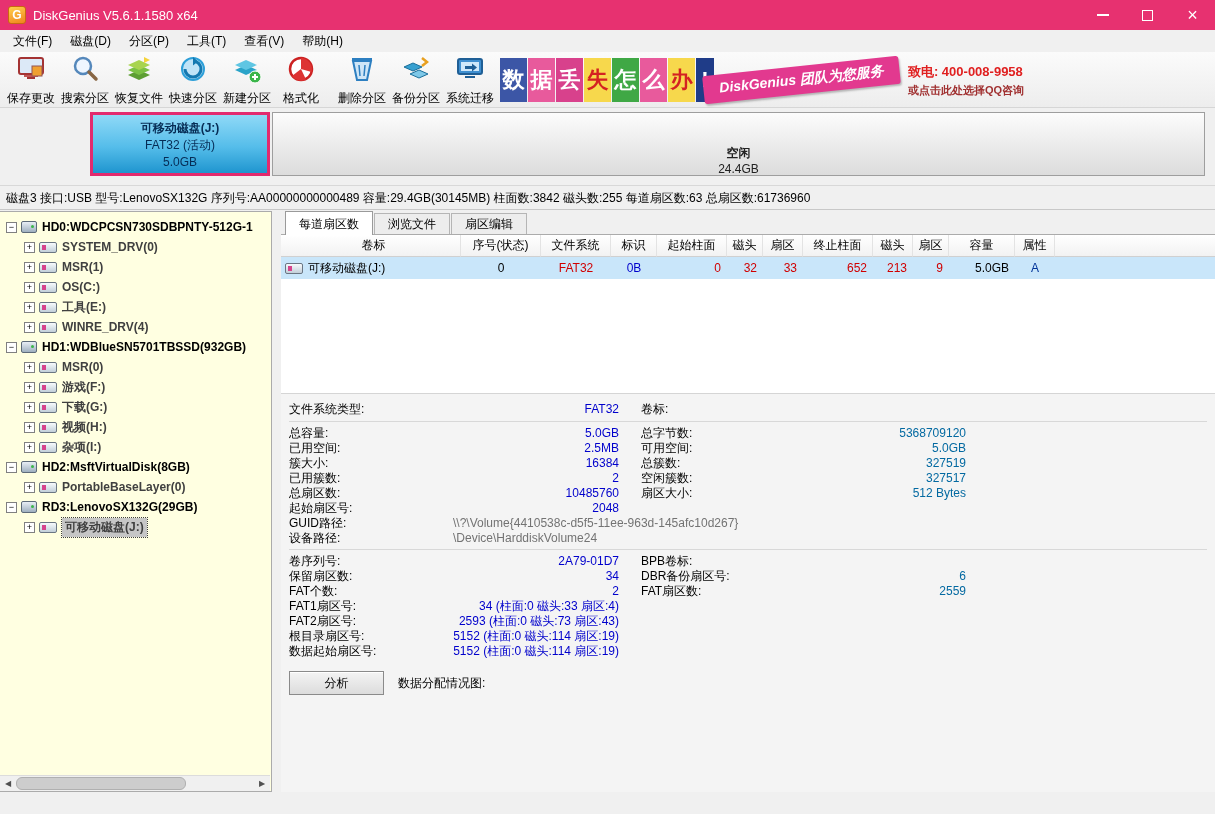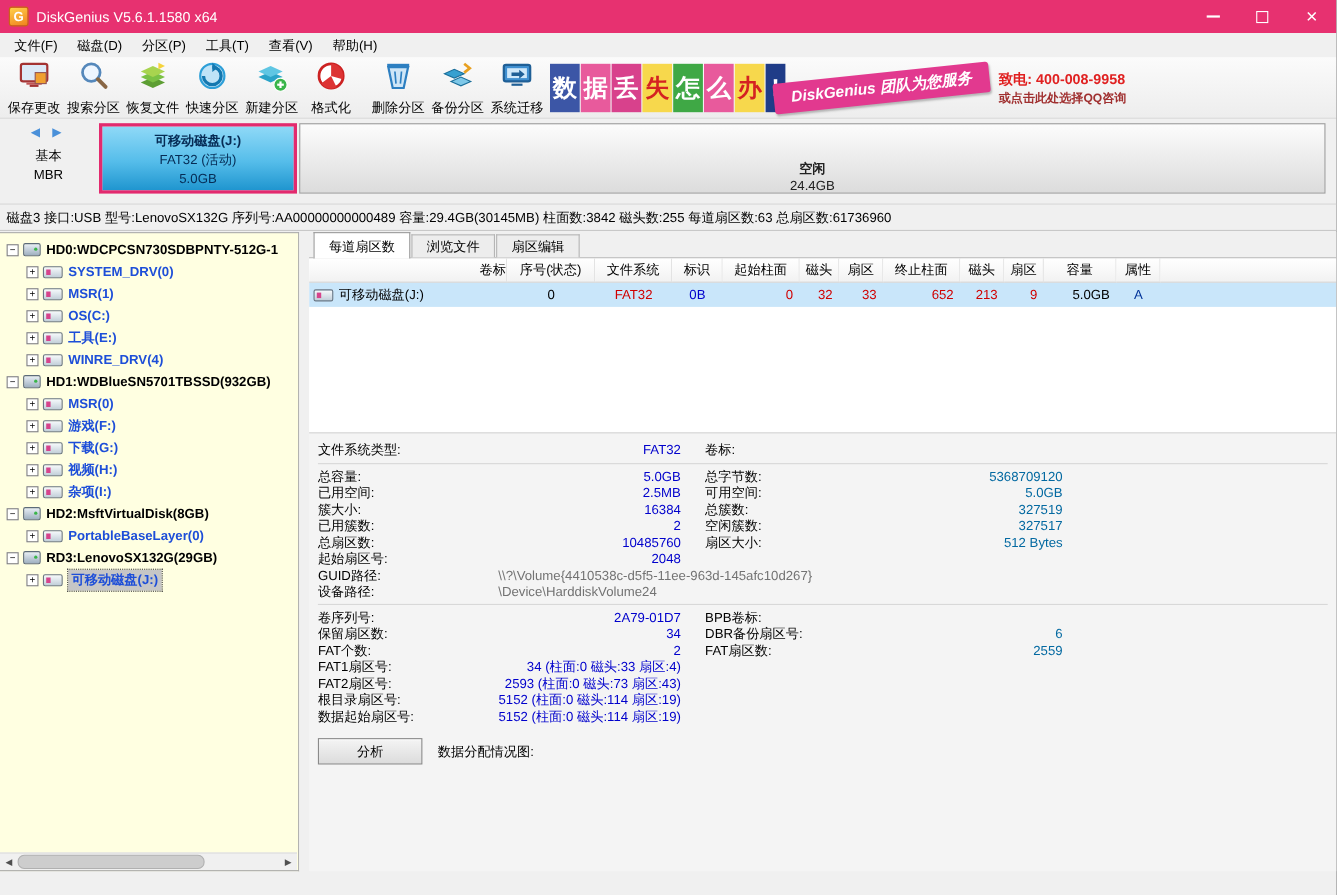--- a/index.html
+++ b/index.html
@@ -67,21 +67,21 @@
   .tree-row.part { padding-left:24px; }
   .expander { flex:0 0 11px; width:11px; height:11px; border:1px solid #808080; background:#fff; font-size:9px; line-height:8px; text-align:center; margin-right:4px; }
   .expander.minus::before { content:"−"; }
   .expander.plus::before { content:"+"; }
   .disk-ico { flex:0 0 16px; width:16px; height:12px; background:linear-gradient(#e8eef5,#9fb0c0); border:1px solid #5d6b79; border-radius:2px; margin-right:5px; position:relative; }
   .disk-ico::after { content:""; position:absolute; right:2px; top:3px; width:3px; height:3px; background:#3ab54a; border-radius:50%; }
   .part-ico { flex:0 0 18px; width:18px; height:11px; background:linear-gradient(#f7fafc,#c2cfd9); border:1px solid #6a7683; border-radius:2px; margin-right:5px; position:relative; }
   .part-ico::after { content:""; position:absolute; left:2px; top:2px; width:4px; height:5px; background:#d6448c; }
   .tlabel { font-weight:bold; }
   .tree-row.disk .tlabel { color:#000; }
-  .tree-row.part .tlabel { color:#1d4ed8; }
+  .tree-row.part .tlabel { color:#404040; }
   .tree-row.sel .tlabel { background:#c6c6c6; outline:1px dotted #404040; padding:1px 3px; }
   .hscroll { position:absolute; left:0; bottom:0; width:270px; height:16px; background:#f0f0f0; border-top:1px solid #dcdcdc; }
   .hs-btn { position:absolute; top:0; width:16px; height:15px; font-size:8px; color:#505050; text-align:center; line-height:15px; }
   .hs-left { left:0; } .hs-left::before { content:"◀"; }
   .hs-right { right:0; } .hs-right::before { content:"▶"; }
   .hs-thumb { position:absolute; left:16px; top:1px; width:170px; height:13px; background:#cdcdcd; border:1px solid #b0b0b0; border-radius:6px; }
 
   
   .right-panel { position:absolute; left:281px; top:0; right:0; height:100%; background:#f0f0f0; }
   .tabs { height:24px; display:flex; align-items:flex-end; padding-left:4px; background:#f0f0f0; border-bottom:1px solid #ababab; }
@@ -89,21 +89,21 @@
   .tab.active { background:#fff; height:24px; line-height:24px; border-color:#9a9a9a; position:relative; top:1px; }
   .table-zone { height:158px; background:#fff; overflow:hidden; }
   .trow { display:flex; height:22px; }
   .th { line-height:21px; text-align:center; background:linear-gradient(#ffffff,#f2f2f2); border-right:1px solid #e3e3e3; border-bottom:1px solid #d0d0d0; overflow:hidden; white-space:nowrap; }
   .td { line-height:22px; text-align:center; overflow:hidden; white-space:nowrap; display:flex; align-items:center; justify-content:center; }
   .data-row { background:#c9e6fa; }
   .c0 { width:180px; } .c1 { width:80px; } .c2 { width:70px; } .c3 { width:46px; }
   .c4 { width:70px; } .c5 { width:36px; } .c6 { width:40px; } .c7 { width:70px; }
   .c8 { width:40px; } .c9 { width:36px; } .c10 { width:66px; } .c11 { width:40px; }
   .cf { flex:1; border-right:none; }
-  .th.c0 { text-align:right; padding-left:6px; }
+  .th.c0 { text-align:center; padding-left:6px; }
   .td.c0 { justify-content:flex-start; padding-left:4px; }
   .td.num { justify-content:flex-end; padding-right:6px; }
   .red { color:#d00000; } .blue { color:#0000cc; } .navy { color:#003399; }
 
   
   .details-zone { border-top:1px solid #d5d5d5; background:#f4f4f4; padding:6px 8px 0 8px; height:399px; }
   .drow { line-height:15px; white-space:nowrap; }
   .fsrow { line-height:18px; }
   .dl1 { display:inline-block; width:150px; color:#000; }
   .dv1 { display:inline-block; width:180px; text-align:right; color:#0000cc; }
@@ -245,28 +245,20 @@
     <span class="ad-tile t6">办</span>
     <span class="ad-tile t7">!</span>
     <span class="ad-ribbon">DiskGenius 团队为您服务</span>
     <span class="ad-contact">
       <span class="ad-phone">致电: 400-008-9958</span>
       <span class="ad-qq">或点击此处选择QQ咨询</span>
     </span>
   </div>
 
   <div class="pstrip">
-    <div class="pnav">
-      <div class="pnav-arrows">
-        <span class="arrow-l"></span>
-        <span class="arrow-r"></span>
-      </div>
-      <div class="pnav-scheme">基本</div>
-      <div class="pnav-table">MBR</div>
-    </div>
     <div class="pblock1">
       <div class="pb-name">可移动磁盘(J:)</div>
       <div class="pb-fs">FAT32 (活动)</div>
       <div class="pb-size">5.0GB</div>
     </div>
     <div class="pblock2">
       <div class="pb-name">空闲</div>
       <div class="pb-size">24.4GB</div>
     </div>
   </div>

